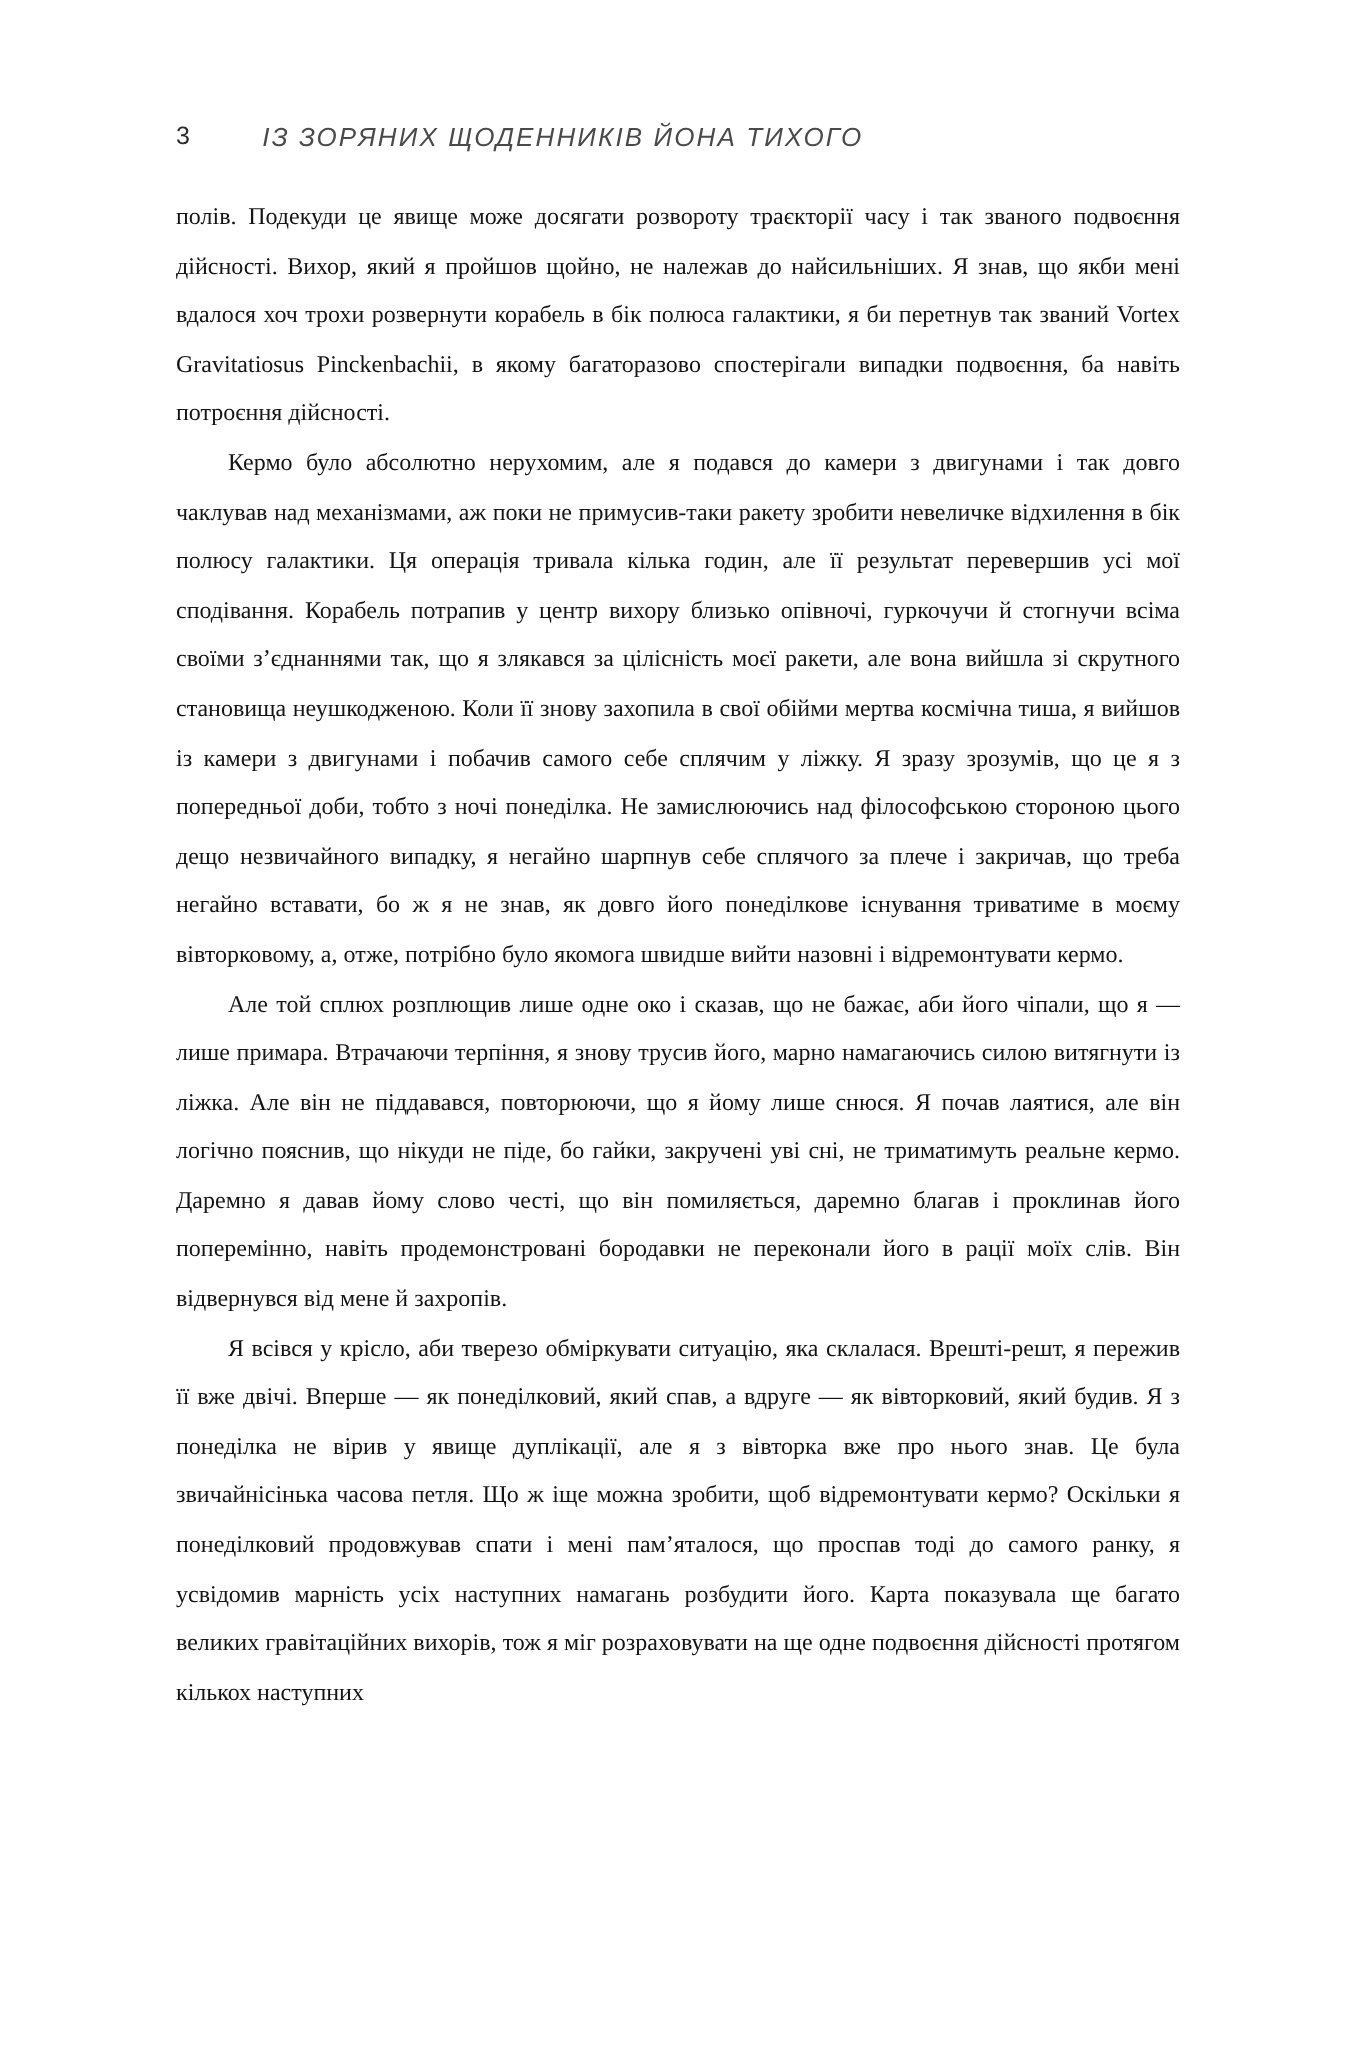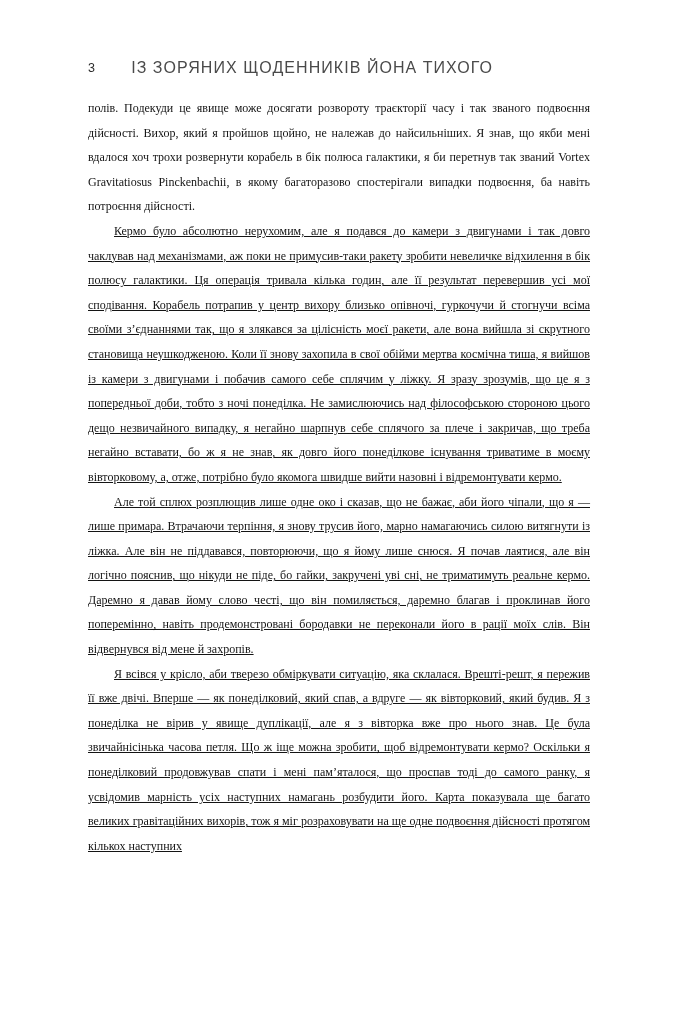--- a/index.html
+++ b/index.html
@@ -34,24 +34,25 @@
     white-space: nowrap;
   }
   .folio {
     font-family: "Liberation Sans", "DejaVu Sans", sans-serif;
     font-size: 12.5px;
     color: #2c2c2c;
     letter-spacing: 0.2px;
   }
   .head-title {
     font-family: "Liberation Sans", "DejaVu Sans", sans-serif;
-    font-size: 16px;
+    font-size: 13px;
     color: #4a4a4a;
     letter-spacing: 1.05px;
     text-transform: uppercase;
+    font-style: italic;
   }
 
   
   .textblock {
     position: absolute;
     left: 88px;
     top: 96px;
     width: 502px;
   }
   p.para {
@@ -60,21 +61,20 @@
     line-height: 24.6px;
     text-align: justify;
     text-justify: inter-word;
     text-indent: 0;
     hyphens: manual;
     -webkit-hyphens: manual;
     word-spacing: 0px;
   }
   p.para.indent {
     text-indent: 26px;
-    text-decoration: underline;
   }
   p.para:last-child {
     text-align: justify;
   }
 </style>
 </head>
 <body>
 
 <div class="page">
 

